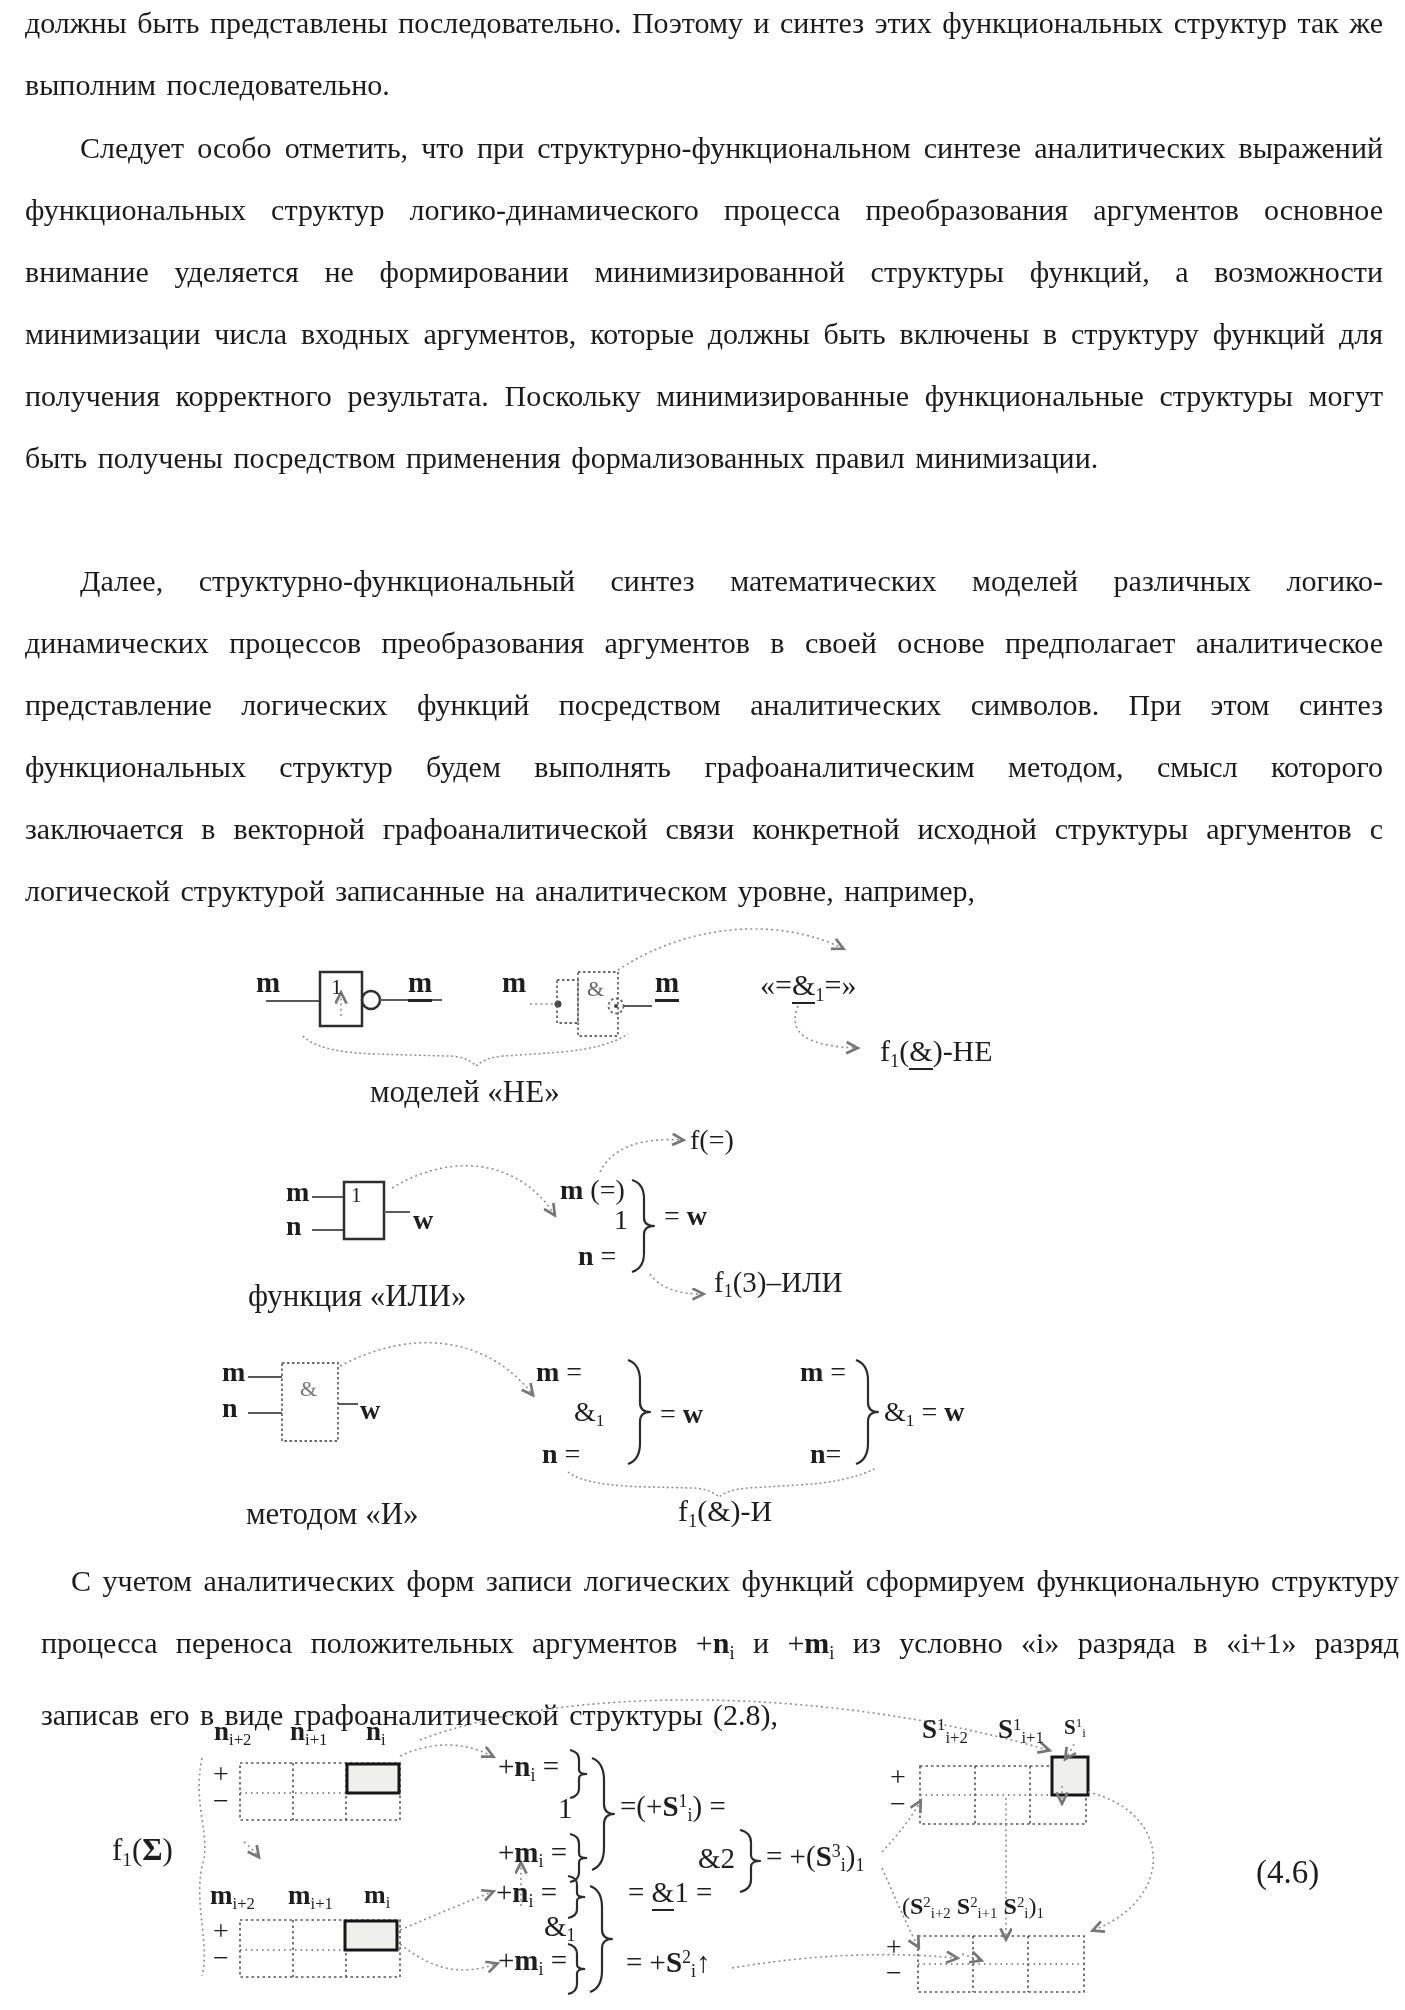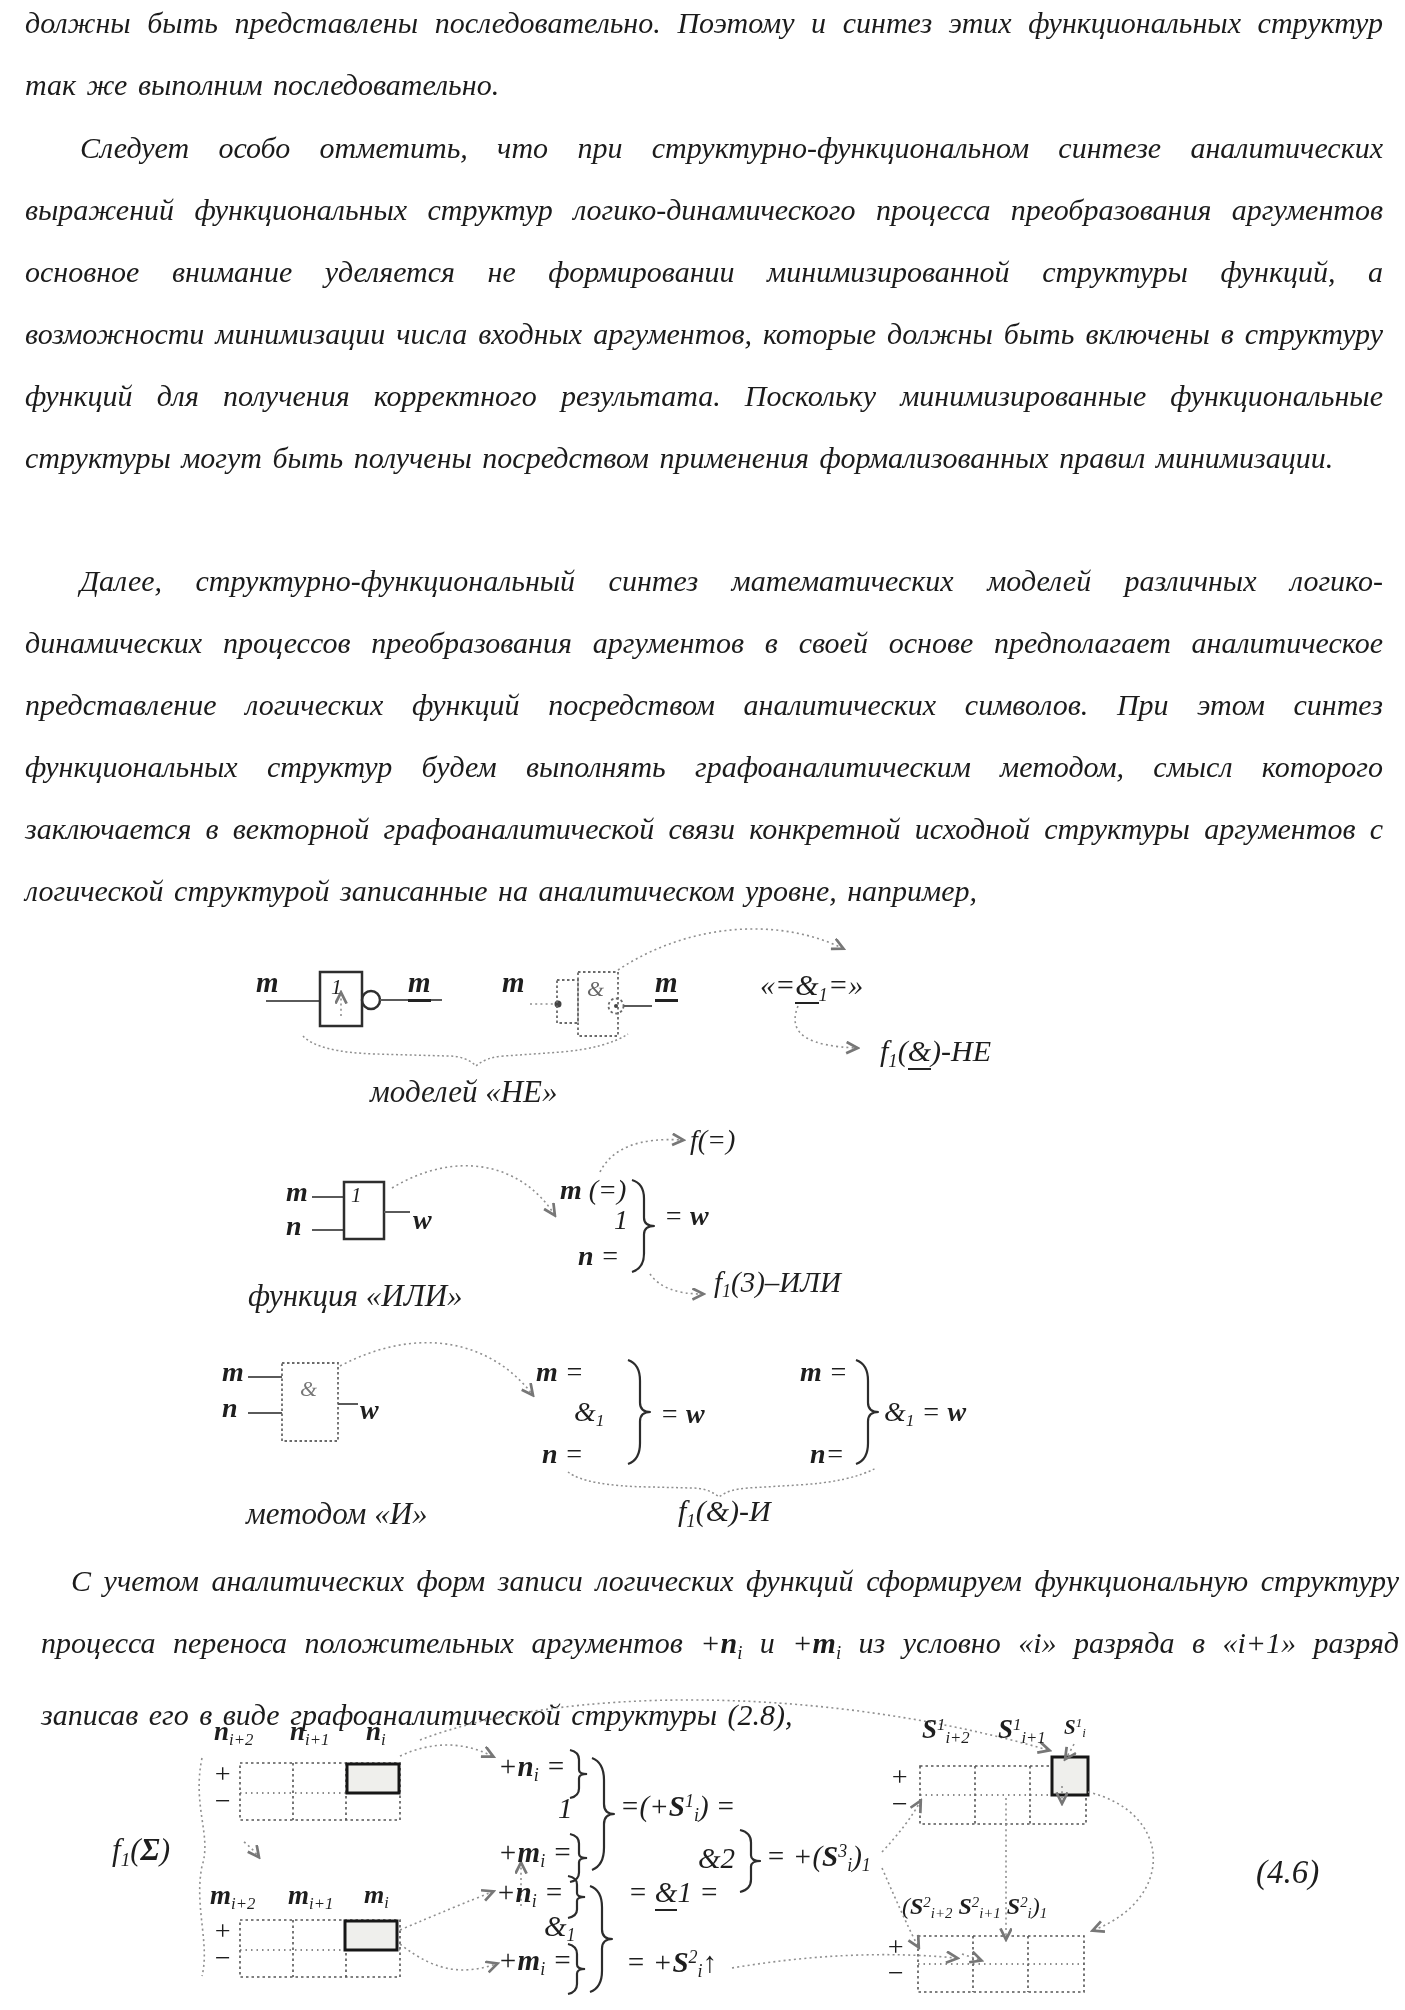--- a/index.html
+++ b/index.html
@@ -1,17 +1,17 @@
 <!DOCTYPE html>
 <html><head>
 <meta charset="utf-8">
 <style>
   html,body{margin:0;padding:0;background:#e8e8e8;}
   .page{position:relative;width:1405px;height:2010px;background:#ffffff;overflow:hidden;
-        font-family:"Liberation Serif","DejaVu Serif",serif;color:#1b1b1b;font-style:italic;}
+        font-family:"Liberation Serif","DejaVu Serif",serif;color:#1b1b1b;}
   .para{position:absolute;left:25px;width:1358px;margin:0;text-align:justify;
         font-size:30px;line-height:62px;color:#1b1b1b;word-spacing:3px;}
   .p1{top:-8px;}
   .p2{top:117px;text-indent:55px;}
   .p3{top:550px;text-indent:55px;}
   .p4{top:1550px;text-indent:30px;margin-left:16px;}
   .lbl{position:absolute;font-family:"Liberation Serif","DejaVu Serif",serif;
        color:#1e1e1e;white-space:nowrap;line-height:1;}
   .b{font-weight:bold;}
   .u{border-bottom:2px solid #222;padding-bottom:1px;}

